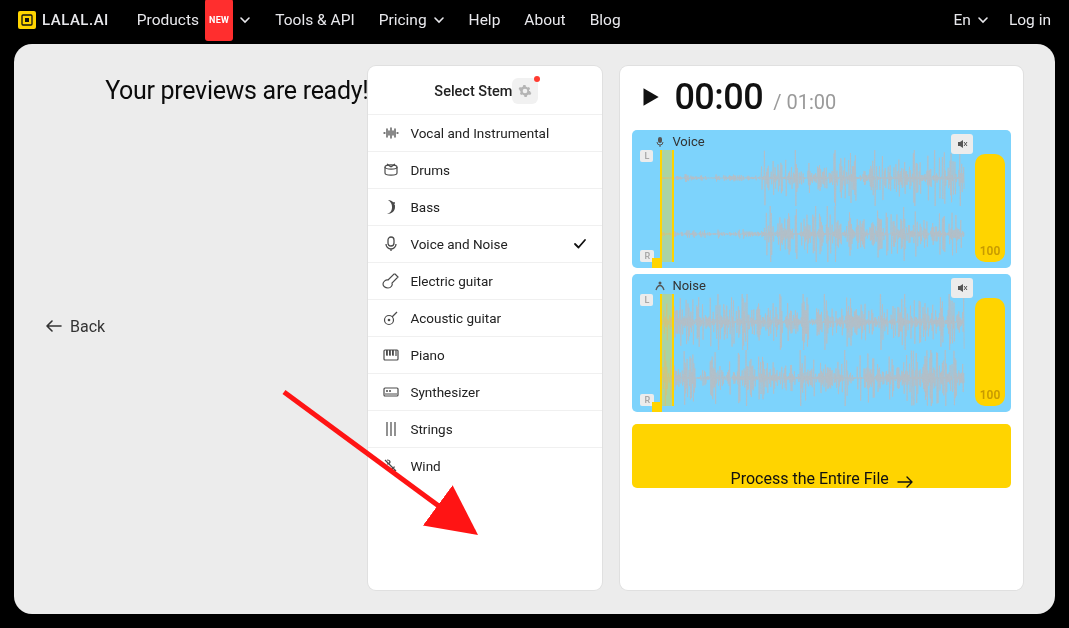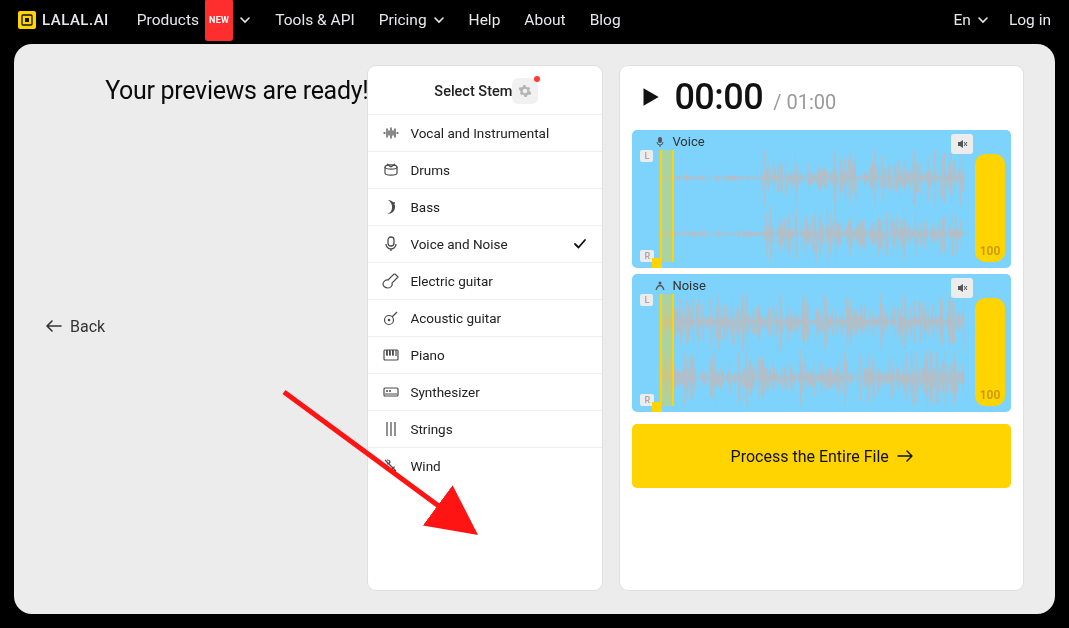--- a/index.html
+++ b/index.html
@@ -37,21 +37,21 @@
 .track-head{position:absolute;left:22px;top:4px;display:flex;align-items:center;gap:6px;font-size:13px;color:#333;z-index:3}
 .mute-btn{position:absolute;right:38px;top:4px;width:22px;height:20px;background:#ececec;border-radius:3px;display:flex;align-items:center;justify-content:center;cursor:pointer;z-index:3}
 .vol-bar{position:absolute;right:6px;top:24px;bottom:6px;width:30px;background:#ffd400;border-radius:10px;display:flex;align-items:flex-end;justify-content:center;z-index:2}
 .vol-val{font-size:12px;font-weight:600;color:#c79a00;padding-bottom:4px}
 .wave-area{position:relative;height:112px;margin-left:22px;margin-right:40px;margin-top:14px}
 .lr-lbl{position:absolute;left:-20px;font-size:9px;font-weight:600;color:#a8a8a8;background:#ececec;border-radius:2px;padding:1px 4px}
 .lr-L{top:0}.lr-R{bottom:0}
 .playhead-zone{position:absolute;left:0;top:0;bottom:0;width:14px;background:rgba(255,212,0,.35);border-left:2px solid #ffd400;border-right:2px solid #ffd400;z-index:2}
 .playhead-handle{position:absolute;left:-10px;bottom:-6px;width:10px;height:10px;background:#ffd400}
 svg.wave{position:absolute;left:0;right:0}
-.process-btn{margin-top:12px;background:#ffd400;border-radius:5px;height:64px;display:flex;align-items:center;justify-content:center;gap:8px;font-size:16px;color:#111;cursor:pointer}
+.process-btn{margin-top:12px;background:#ffd400;border-radius:5px;height:64px;display:flex;align-items:flex-end;justify-content:center;gap:8px;font-size:16px;color:#111;cursor:pointer}
 .arrow-annot{position:absolute;left:274px;top:382px;z-index:50;pointer-events:none}
 </style>
 </head>
 <body>
 
 <div class="topbar">
   <div class="brand">
     <span class="brand-icon">
       <svg viewBox="0 0 12 12">
           <rect x="1" y="1" width="10" height="10" rx="1" fill="none" stroke="#111" stroke-width="1.3"></rect>

